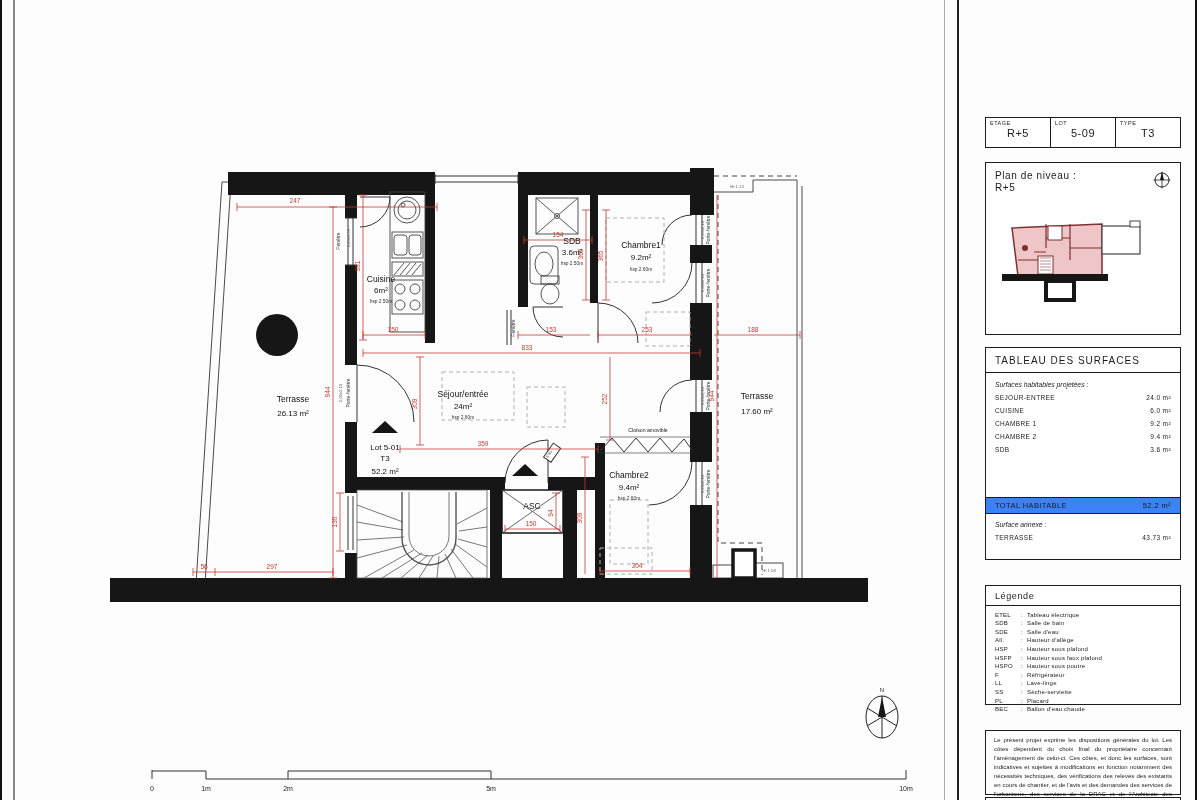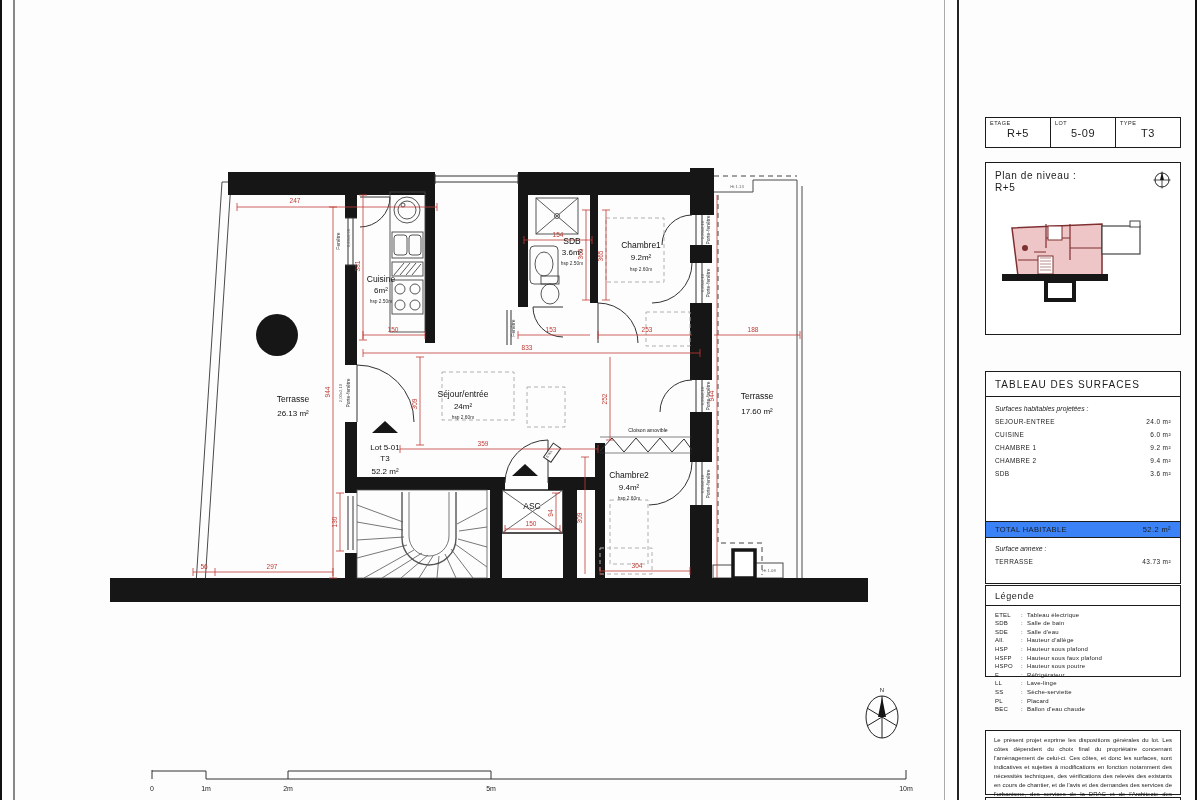--- a/index.html
+++ b/index.html
@@ -298,21 +298,21 @@
     <rect x="44" y="48" width="15" height="18" fill="#fff" stroke="#7e2f2f" stroke-width="1"></rect>
     <path d="M46,50 H57 M46,53 H57 M46,56 H57 M46,59 H57 M46,62 H57" stroke="#9b5a5a" stroke-width="0.7"></path>
     <circle cx="31" cy="40" r="3" fill="#7e2f2f"></circle>
     <rect x="108" y="18" width="38" height="28" fill="#fff" stroke="#444" stroke-width="1.2"></rect>
     <rect x="136" y="13" width="10" height="6" fill="#fff" stroke="#444" stroke-width="1"></rect>
     <rect x="8" y="66" width="106" height="7" fill="#161616"></rect>
     <path d="M52,73 H80 V92 H52 Z" fill="#fff" stroke="#161616" stroke-width="4"></path>
   </svg>
 </div>
 
-<div class="box" style="top:347px;height:213px;margin-top:24px;">
+<div class="box" style="top:347px;height:213px;">
   <div style="font-size:10px;letter-spacing:1px;padding:7px 9px 6px;border-bottom:1.2px solid #1c1c1c;">TABLEAU DES SURFACES</div>
   <div style="padding:6px 9px 0;">
     <div class="italic" style="font-size:6.8px;margin-top:2px;">Surfaces habitables projetées :</div>
     <div class="sb-row">
         <span>SEJOUR-ENTREE</span>
         <span>24.0 m²</span>
       </div>
     <div class="sb-row">
         <span>CUISINE</span>
         <span>6.0 m²</span>
@@ -336,21 +336,21 @@
   </div>
   <div style="position:absolute;left:0;right:0;top:168px;padding:5px 9px 0;">
     <div class="italic" style="font-size:6.8px;">Surface annexe :</div>
     <div class="sb-row">
         <span>TERRASSE</span>
         <span>43.73 m²</span>
       </div>
   </div>
 </div>
 
-<div class="box" style="top:585px;height:92px;">
+<div class="box" style="top:585px;height:120px;">
   <div style="font-size:9px;letter-spacing:.6px;padding:5px 9px 4px;border-bottom:1.2px solid #1c1c1c;">Légende</div>
   <div style="padding:3px 9px 0;">
     <div class="legrow">
         <span class="ab">ETEL</span>
         <span class="co">:</span>
         <span>Tableau électrique</span>
       </div>
     <div class="legrow">
         <span class="ab">SDB</span>
         <span class="co">:</span>

